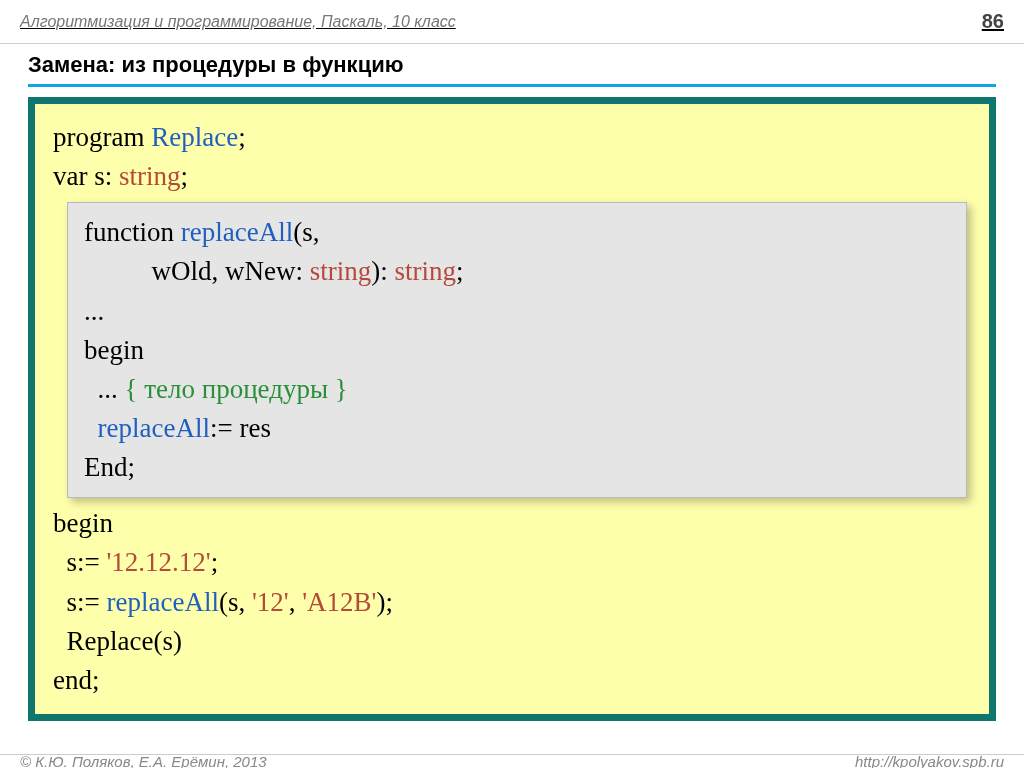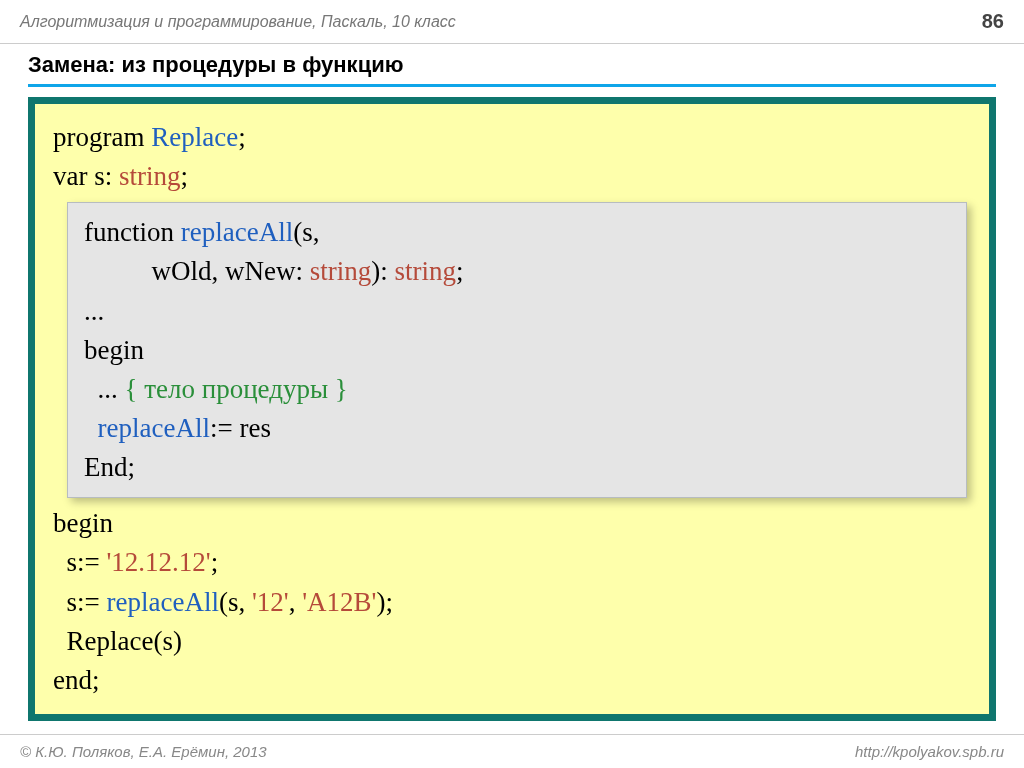--- a/index.html
+++ b/index.html
@@ -13,20 +13,21 @@
     flex-direction: column;
   }
   .header-bar {
     height: 44px;
     background: #ffffff;
     display: flex;
     align-items: center;
     justify-content: space-between;
     padding: 11px 20px;
     border-bottom: 1px solid #ccc;
+    text-decoration: underline;
   }
   .header-title {
     color: #777;
     font-size: 16px;
     font-style: italic;
   }
   .page-number {
     color: #444;
     font-size: 20px;
     font-weight: bold;
@@ -59,21 +60,21 @@
     border: 1px solid #b7bcc0;
     margin: 6px 22px 6px 32px;
     padding: 10px 16px 10px 16px;
     box-shadow: 4px 4px 8px rgba(0,0,0,0.25);
   }
   .code-inner .line { padding: 0; white-space: pre; }
   .kw-blue { color: #1f5fbf; }
   .kw-red  { color: #b54a3a; }
   .kw-grn  { color: #2a8f3a; }
   .footer-bar {
-    height: 34px;
+    height: 14px;
     border-top: 1px solid #ccc;
     display: flex;
     align-items: center;
     justify-content: space-between;
     padding: 0 20px;
     color: #888;
     font-size: 15px;
     font-style: italic;
   }
 </style>

